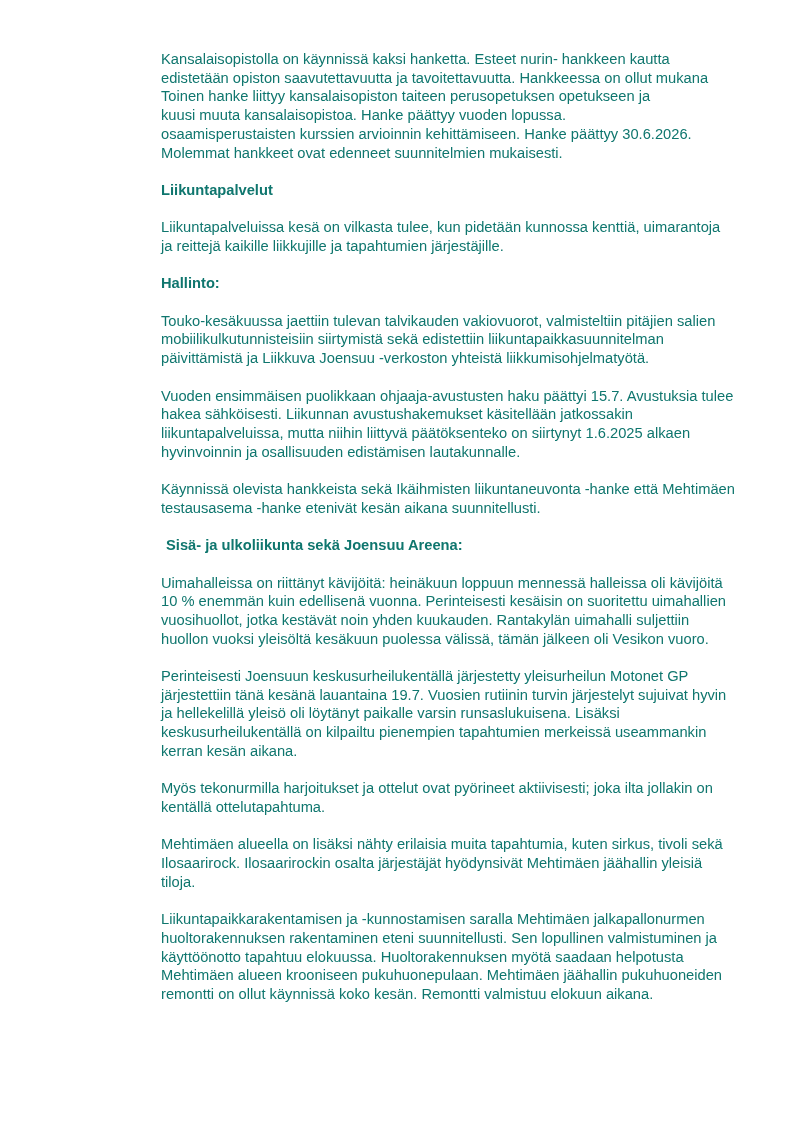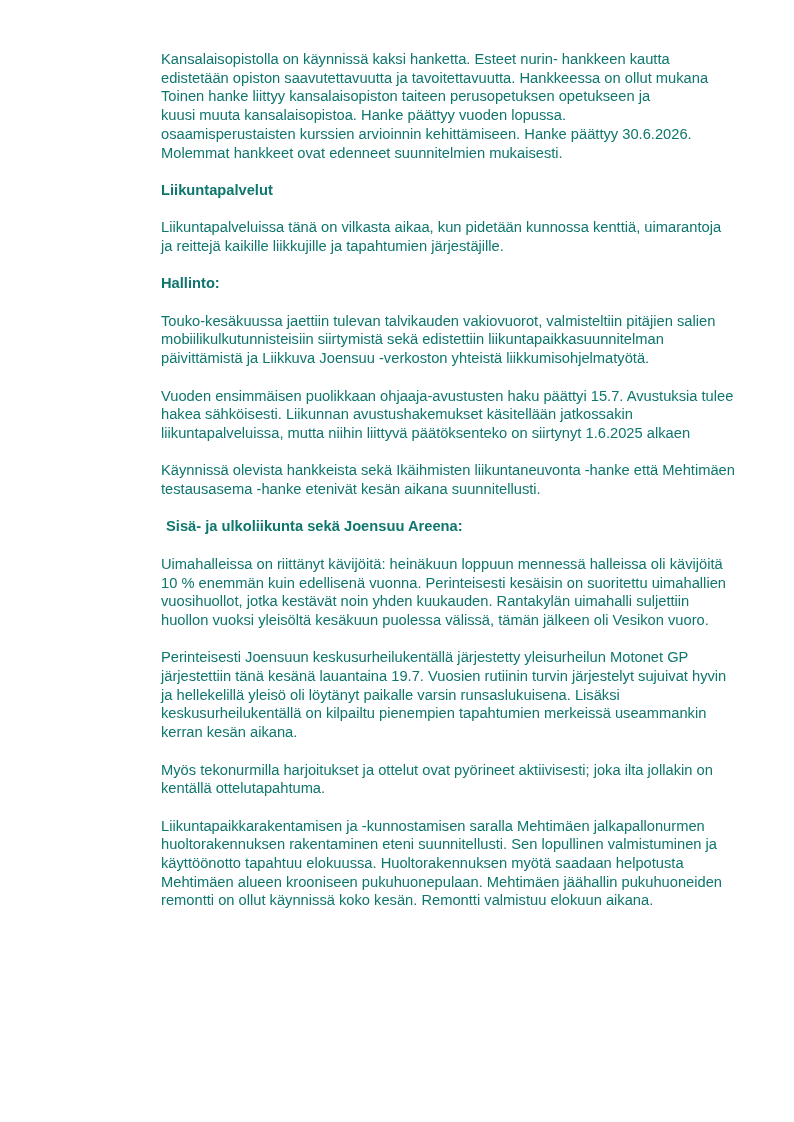--- a/index.html
+++ b/index.html
@@ -48,33 +48,34 @@
       <div class="paragraph">
         <div class="line">Kansalaisopistolla on käynnissä kaksi hanketta. Esteet nurin- hankkeen kautta</div>
         <div class="line">edistetään opiston saavutettavuutta ja tavoitettavuutta. Hankkeessa on ollut mukana</div>
         <div class="line">Toinen hanke liittyy kansalaisopiston taiteen perusopetuksen opetukseen ja</div>
         <div class="line">kuusi muuta kansalaisopistoa. Hanke päättyy vuoden lopussa.</div>
         <div class="line">osaamisperustaisten kurssien arvioinnin kehittämiseen. Hanke päättyy 30.6.2026.</div>
         <div class="line">Molemmat hankkeet ovat edenneet suunnitelmien mukaisesti.</div>
       </div>
       <div class="heading">Liikuntapalvelut</div>
       <div class="paragraph">
-        <div class="line">Liikuntapalveluissa tänä on vilkasta aikaa, kun pidetään kunnossa kenttiä, uimarantoja</div>
+        <div class="line">Liikuntapalveluissa kesä on vilkasta tulee, kun pidetään kunnossa kenttiä, uimarantoja</div>
         <div class="line">ja reittejä kaikille liikkujille ja tapahtumien järjestäjille.</div>
       </div>
       <div class="heading">Hallinto:</div>
       <div class="paragraph">
         <div class="line">Touko-kesäkuussa jaettiin tulevan talvikauden vakiovuorot, valmisteltiin pitäjien salien</div>
         <div class="line">mobiilikulkutunnisteisiin siirtymistä sekä edistettiin liikuntapaikkasuunnitelman</div>
         <div class="line">päivittämistä ja Liikkuva Joensuu -verkoston yhteistä liikkumisohjelmatyötä.</div>
       </div>
       <div class="paragraph">
         <div class="line">Vuoden ensimmäisen puolikkaan ohjaaja-avustusten haku päättyi 15.7. Avustuksia tulee</div>
         <div class="line">hakea sähköisesti. Liikunnan avustushakemukset käsitellään jatkossakin</div>
         <div class="line">liikuntapalveluissa, mutta niihin liittyvä päätöksenteko on siirtynyt 1.6.2025 alkaen</div>
+        <div class="line">hyvinvoinnin ja osallisuuden edistämisen lautakunnalle.</div>
       </div>
       <div class="paragraph">
         <div class="line">Käynnissä olevista hankkeista sekä Ikäihmisten liikuntaneuvonta -hanke että Mehtimäen</div>
         <div class="line">testausasema -hanke etenivät kesän aikana suunnitellusti.</div>
       </div>
       <div class="heading indented">Sisä- ja ulkoliikunta sekä Joensuu Areena:</div>
       <div class="paragraph">
         <div class="line">Uimahalleissa on riittänyt kävijöitä: heinäkuun loppuun mennessä halleissa oli kävijöitä</div>
         <div class="line">10 % enemmän kuin edellisenä vuonna. Perinteisesti kesäisin on suoritettu uimahallien</div>
         <div class="line">vuosihuollot, jotka kestävät noin yhden kuukauden. Rantakylän uimahalli suljettiin</div>
@@ -85,20 +86,25 @@
         <div class="line">järjestettiin tänä kesänä lauantaina 19.7. Vuosien rutiinin turvin järjestelyt sujuivat hyvin</div>
         <div class="line">ja hellekelillä yleisö oli löytänyt paikalle varsin runsaslukuisena. Lisäksi</div>
         <div class="line">keskusurheilukentällä on kilpailtu pienempien tapahtumien merkeissä useammankin</div>
         <div class="line">kerran kesän aikana.</div>
       </div>
       <div class="paragraph">
         <div class="line">Myös tekonurmilla harjoitukset ja ottelut ovat pyörineet aktiivisesti; joka ilta jollakin on</div>
         <div class="line">kentällä ottelutapahtuma.</div>
       </div>
       <div class="paragraph">
+        <div class="line">Mehtimäen alueella on lisäksi nähty erilaisia muita tapahtumia, kuten sirkus, tivoli sekä</div>
+        <div class="line">Ilosaarirock. Ilosaarirockin osalta järjestäjät hyödynsivät Mehtimäen jäähallin yleisiä</div>
+        <div class="line">tiloja.</div>
+      </div>
+      <div class="paragraph">
         <div class="line">Liikuntapaikkarakentamisen ja -kunnostamisen saralla Mehtimäen jalkapallonurmen</div>
         <div class="line">huoltorakennuksen rakentaminen eteni suunnitellusti. Sen lopullinen valmistuminen ja</div>
         <div class="line">käyttöönotto tapahtuu elokuussa. Huoltorakennuksen myötä saadaan helpotusta</div>
         <div class="line">Mehtimäen alueen krooniseen pukuhuonepulaan. Mehtimäen jäähallin pukuhuoneiden</div>
         <div class="line">remontti on ollut käynnissä koko kesän. Remontti valmistuu elokuun aikana.</div>
       </div>
     </div>
 </div>
 
 </body></html>

